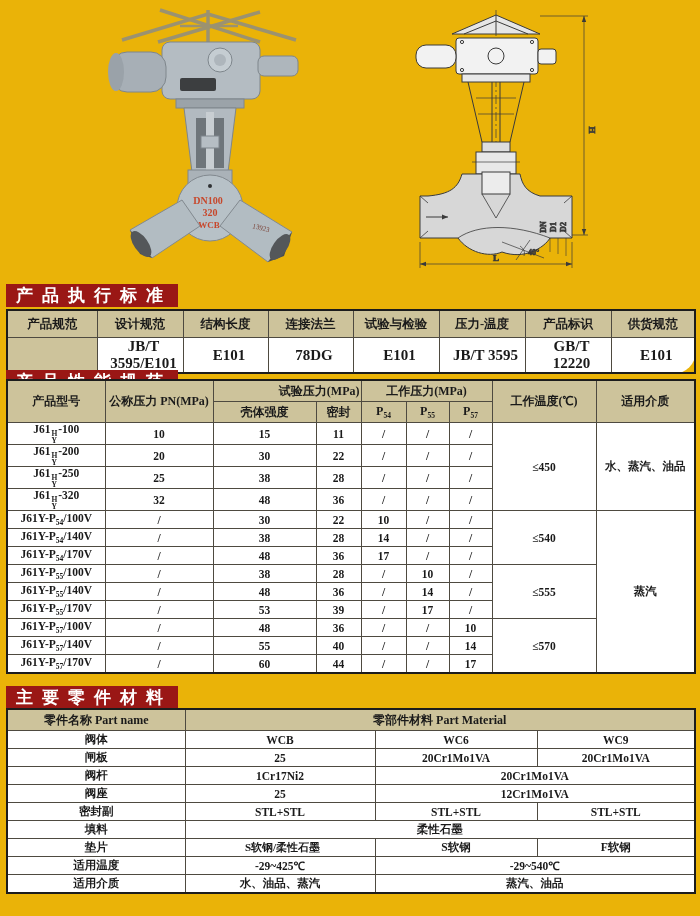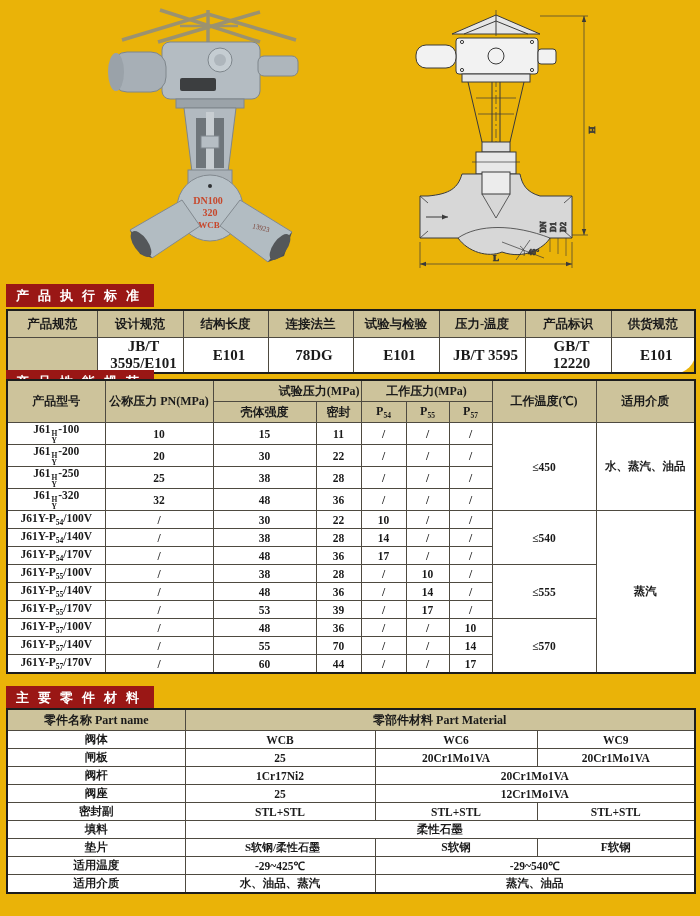--- a/index.html
+++ b/index.html
@@ -6,21 +6,21 @@
     --bar-red:#9a1715;
     --tan:#cdc39b;
     --line:#4e4a40;
     --ink:#1a1a1a;
   }
   html,body{margin:0;padding:0;background:#fff;}
   .page{position:relative;width:700px;height:916px;background:#eab308;overflow:hidden;
         font-family:"Liberation Serif",serif;color:var(--ink);}
   .fig{position:absolute;}
   .section-bar{position:absolute;left:6px;background:var(--bar-red);color:#fff;
-     font-weight:bold;font-size:13px;letter-spacing:9px;padding:3px 6px 3px 10px;
+     font-weight:bold;font-size:17px;letter-spacing:9px;padding:3px 6px 3px 10px;
      line-height:17px;white-space:nowrap;}
   table.tbl{position:absolute;left:6px;width:688px;border-collapse:collapse;
      table-layout:fixed;background:#fff;}
   table.tbl th,table.tbl td{border:1px solid var(--line);font-weight:bold;
      text-align:center;vertical-align:middle;padding:0 1px;font-size:12px;
      color:var(--ink);overflow:hidden;}
   table.tbl{border:2px solid #1c1c1c;}
   table.tbl th{background:var(--tan);}
   td.tan{background:var(--tan);}
   #standards-table th{height:26px;font-size:12.5px;}
@@ -325,21 +325,21 @@
           <td>36</td>
           <td>/</td>
           <td>/</td>
           <td>10</td>
           <td rowspan="3">≤570</td>
         </tr>
         <tr>
           <td>J61Y-P<sub>57</sub>/140V</td>
           <td>/</td>
           <td>55</td>
-          <td>70</td>
+          <td>40</td>
           <td>/</td>
           <td>/</td>
           <td>14</td>
         </tr>
         <tr>
           <td>J61Y-P<sub>57</sub>/170V</td>
           <td>/</td>
           <td>60</td>
           <td>44</td>
           <td>/</td>

